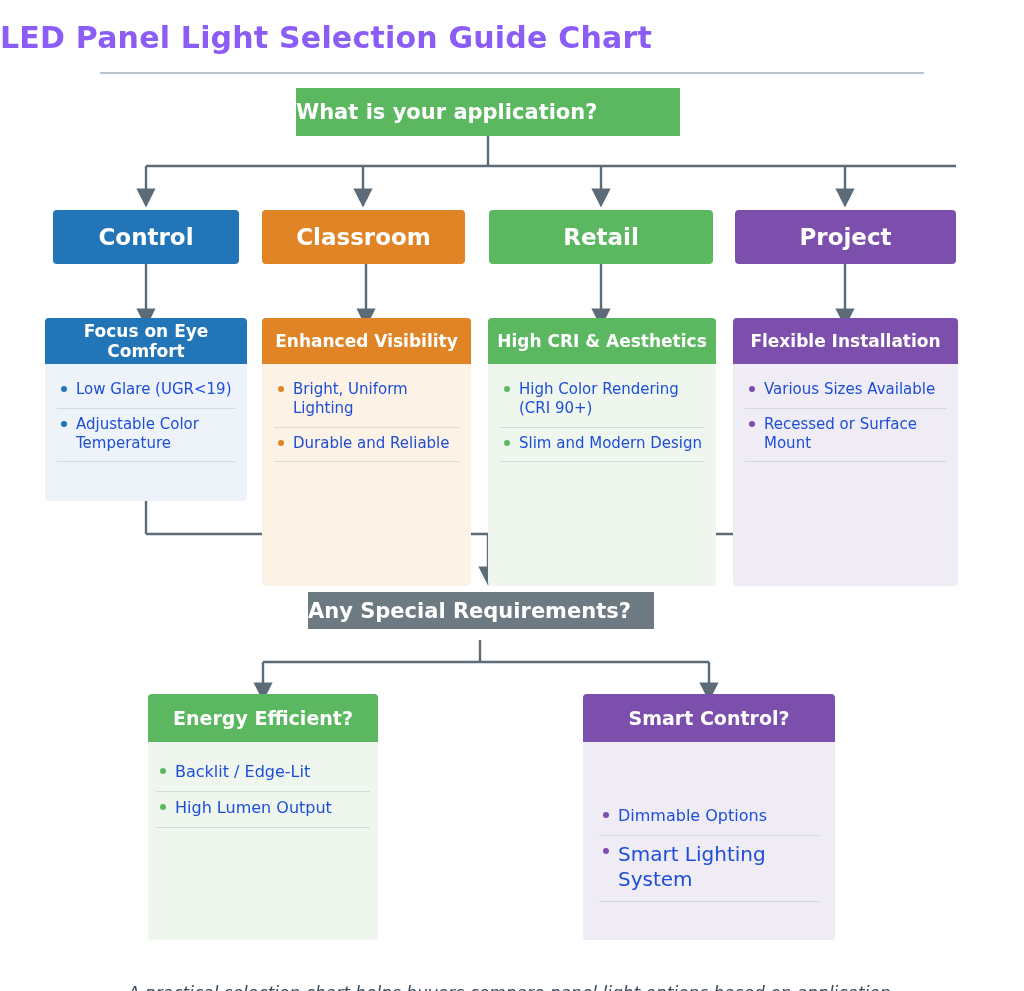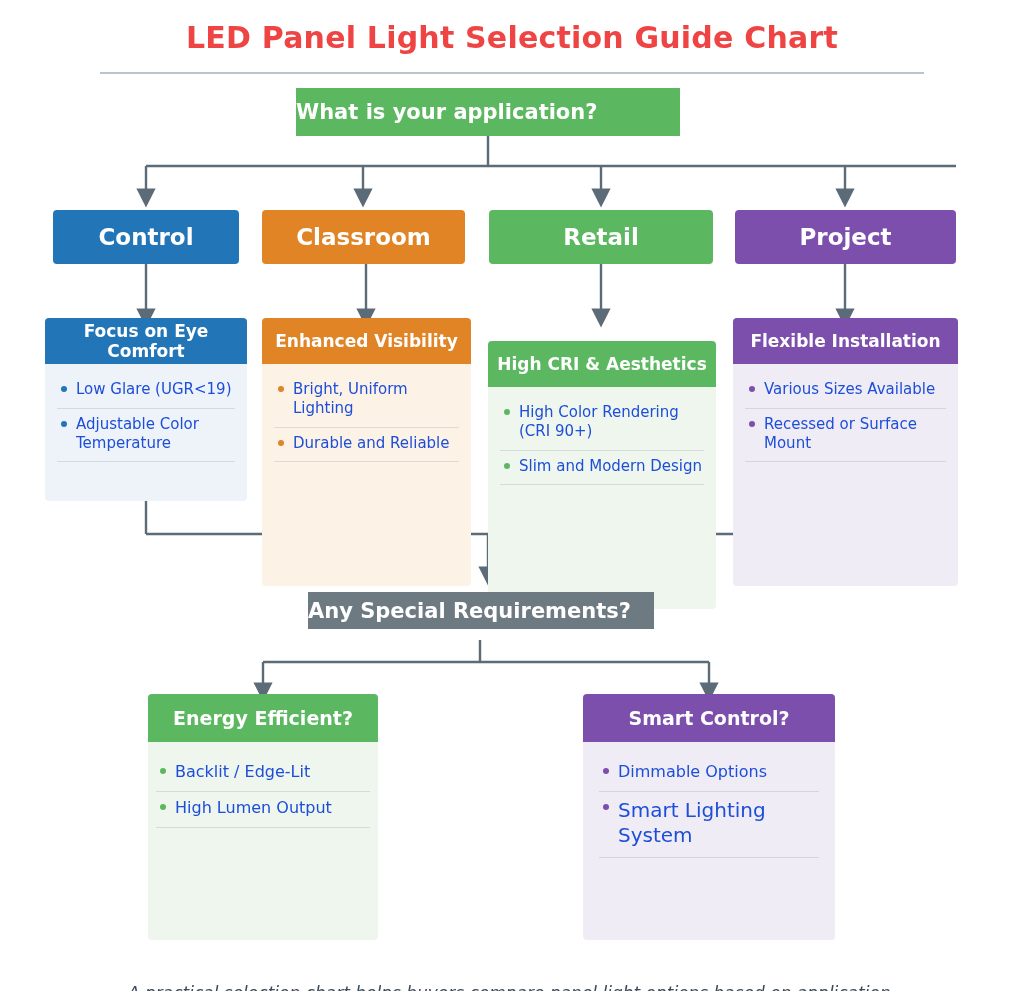--- a/index.html
+++ b/index.html
@@ -11,24 +11,23 @@
     height: 991px;
     background: #ffffff;
     font-family: "DejaVu Sans", sans-serif;
     color: #2f3b47;
     position: relative;
     overflow: hidden;
   }
 
   
   .title {
-    text-align: center;
     font-size: 30px;
     font-weight: bold;
-    color: #ef4444;
+    color: #8b5cf6;
     letter-spacing: 0.2px;
     padding-top: 20px;
   }
   .title-rule {
     width: 824px;
     height: 2px;
     background: #b9c4cc;
     margin: 17px auto 0 auto;
   }
 
@@ -226,21 +225,21 @@
         <span class="dot d-orange"></span>
         <span>Bright, Uniform Lighting</span>
       </div>
       <div class="card-item">
         <span class="dot d-orange"></span>
         <span>Durable and Reliable</span>
       </div>
     </div>
   </div>
 
-  <div class="node card b-green" style="left:488px; top:244px; width:228px; height:268px;margin-top:23px;">
+  <div class="node card b-green" style="left:488px; top:244px; width:228px; height:268px;">
     <div class="card-head h-green">High CRI &amp; Aesthetics</div>
     <div class="card-body">
       <div class="card-item">
         <span class="dot d-green"></span>
         <span>High Color Rendering (CRI 90+)</span>
       </div>
       <div class="card-item">
         <span class="dot d-green"></span>
         <span>Slim and Modern Design</span>
       </div>
@@ -275,21 +274,21 @@
       <div class="card-item" style="font-size:16px;">
         <span class="dot d-green"></span>
         <span>High Lumen Output</span>
       </div>
     </div>
   </div>
 
   <div class="node card b-purple" style="left:583px; top:620px; width:252px; height:246px;">
     <div class="card-head h-purple" style="height:48px; font-size:19px;">Smart Control?</div>
     <div class="card-body" style="padding:14px 16px;">
-      <div class="card-item" style="font-size:16px;">
+      <div class="card-item" style="font-size:16px;margin-top:44px;">
         <span class="dot d-purple"></span>
         <span>Dimmable Options</span>
       </div>
       <div class="card-item" style="font-size:20px;">
         <span class="dot d-purple"></span>
         <span>Smart Lighting System</span>
       </div>
     </div>
   </div>
 

